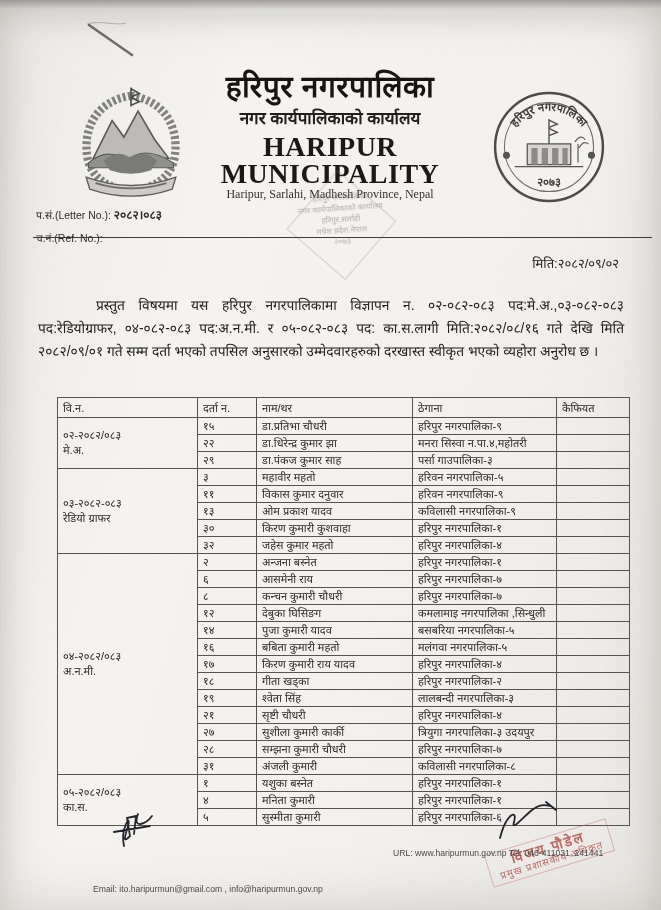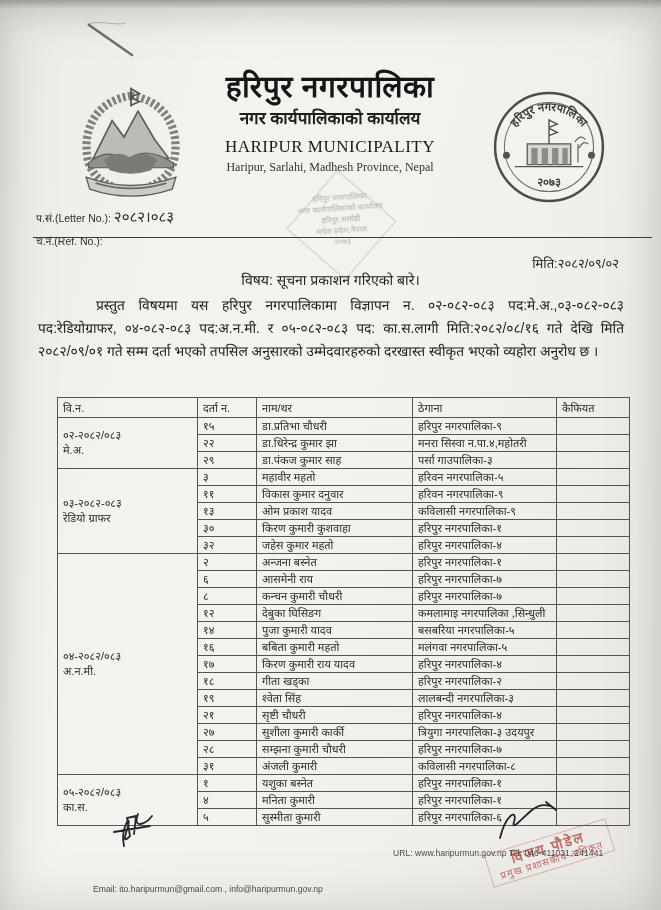--- a/index.html
+++ b/index.html
@@ -12,29 +12,29 @@
   .scan-top-edge{position:absolute;top:0;left:0;right:0;height:9px;
     background:linear-gradient(#6f6e6b,rgba(111,110,107,0));opacity:.5;}
   .staple{position:absolute;left:86px;top:22px;width:52px;height:40px;}
   
   .emblem-left{position:absolute;left:70px;top:84px;width:122px;height:118px;}
   .seal-right{position:absolute;left:492px;top:90px;width:114px;height:114px;}
   .head-center{position:absolute;left:160px;top:70px;width:340px;text-align:center;}
   .title-np{font-size:30px;font-weight:bold;color:#161513;line-height:34px;letter-spacing:.5px;}
   .office-np{font-size:17px;font-weight:bold;color:#21201e;line-height:24px;margin-top:3px;}
   .addr-np{font-size:12px;font-weight:bold;color:#2a2927;line-height:16px;}
-  .title-en{font-family:"Liberation Serif","DejaVu Serif",serif;font-size:17px;font-weight:normal;
+  .title-en{font-family:"Liberation Serif","DejaVu Serif",serif;font-size:28px;font-weight:bold;
     color:#1a1918;line-height:27px;margin-top:2px;letter-spacing:.5px;}
   .office-en{font-family:"Liberation Serif","DejaVu Serif",serif;font-size:17px;font-weight:bold;
     color:#21201e;line-height:21px;}
   .addr-en{font-family:"Liberation Serif","DejaVu Serif",serif;font-size:12px;color:#33322f;line-height:15px;}
   
   .refs{position:absolute;left:36px;top:206px;font-size:10.5px;color:#2e2d2b;}
   .refs .line{margin-bottom:8px;}
-  .refs .val{font-size:15px;}
+  .refs .val{font-size:12px;font-weight:bold;}
   .rule{position:absolute;left:33px;top:237px;width:619px;height:0;
     border-top:1.6px solid #3c3b39;}
   .date-line{position:absolute;right:42px;top:245px;font-size:13px;color:#262523;margin-top:9px;}
   
   .watermark{position:absolute;left:276px;top:192px;width:130px;text-align:center;
     color:rgba(105,100,94,.48);transform:rotate(-4deg);line-height:11px;filter:blur(.3px);}
   .watermark .wl{font-size:8px;}
   .watermark .diamond{position:absolute;left:26px;top:-6px;width:76px;height:76px;
     border:1px solid rgba(120,115,108,.30);transform:rotate(45deg);}
   
@@ -136,21 +136,20 @@
     <div class="wl">हरिपुर नगरपालिका</div>
     <div class="wl">नगर कार्यपालिकाको कार्यालय</div>
     <div class="wl">हरिपुर,सर्लाही</div>
     <div class="wl">मधेश प्रदेश,नेपाल</div>
     <div class="wl">२०७३</div>
   </div>
 
   <div class="rule"></div>
   <div class="date-line">मिति:२०८२/०९/०२</div>
 
-  <div class="subject">विषय:  सूचना प्रकाशन गरिएको बारे।</div>
   <p class="body-par">प्रस्तुत विषयमा यस हरिपुर नगरपालिकामा विज्ञापन न. ०२-०८२-०८३ पद:मे.अ.,०३-०८२-०८३ पद:रेडियोग्राफर, ०४-०८२-०८३ पद:अ.न.मी. र ०५-०८२-०८३ पद: का.स.लागी मिति:२०८२/०८/१६ गते देखि मिति २०८२/०९/०१ गते सम्म दर्ता भएको तपसिल अनुसारको उम्मेदवारहरुको दरखास्त स्वीकृत भएको व्यहोरा अनुरोध छ ।</p>
 
   <div class="tbl-wrap">
     <table class="roster">
       <colgroup>
         <col class="cw0">
           <col class="cw1">
           <col class="cw2">
           <col class="cw3">
           <col class="cw4">

